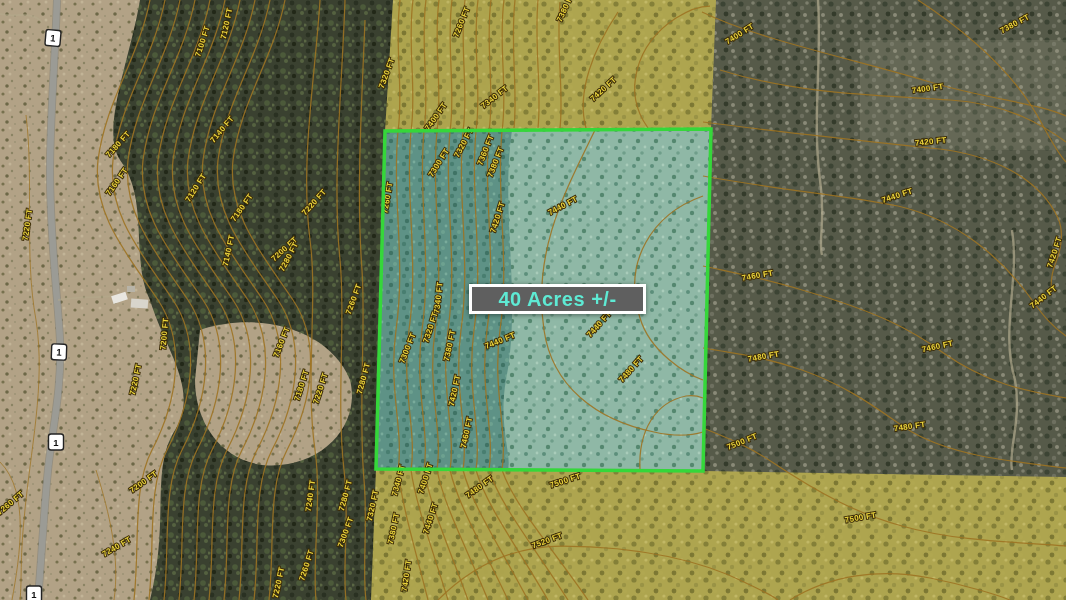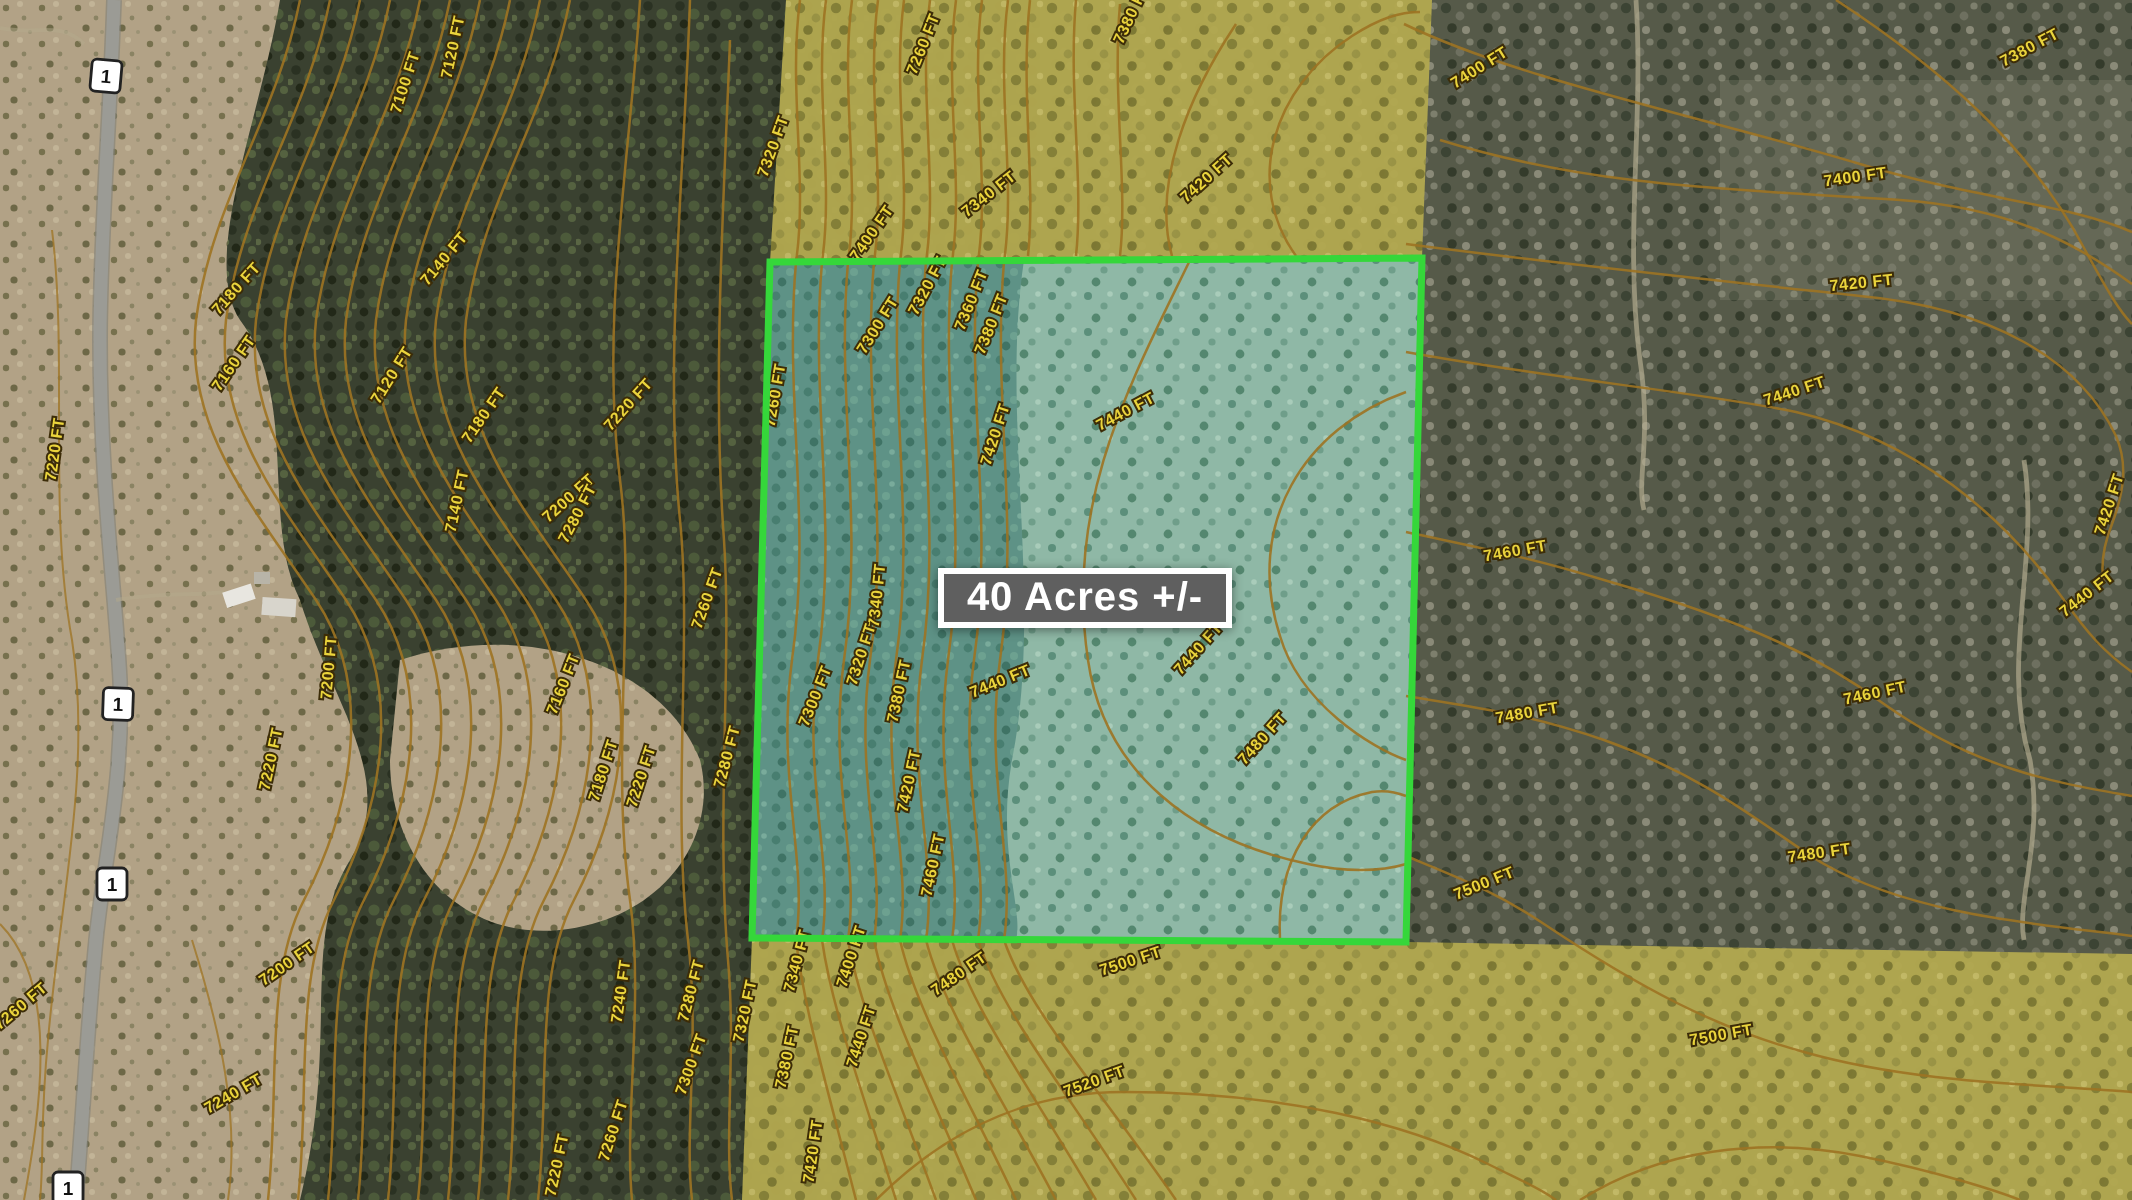--- a/index.html
+++ b/index.html
@@ -17,22 +17,22 @@
   .pat-base-tealw{fill:var(--parcel-fill-west,#5e9286);}
   .pat-base-teale{fill:var(--parcel-fill-east,#8fb8a6);}
   .pat-base-yellow{fill:var(--public-land-overlay,#b2a84f);}
   .road{fill:none;stroke:#9b9b95;stroke-width:6.5;}
   .road-edge{fill:none;stroke:#7e7e78;stroke-width:8;opacity:.6;}
   .trail{fill:none;stroke:#b9b093;stroke-width:2.4;opacity:.65;}
   .trail2{fill:none;stroke:#b3a98c;stroke-width:2;opacity:.5;}
   
   .acreage-box{position:absolute;left:469px;top:284px;width:131px;height:24px;
     background:var(--acreage-box-bg,#5f5f5f);border:3px solid var(--acreage-box-border,#ffffff);
-    color:#ffffff;font-weight:bold;font-size:20px;line-height:24px;text-align:center;
-    letter-spacing:.5px;box-shadow:0 1px 5px rgba(0,0,0,.45);white-space:nowrap;padding:0 5px;}
+    color:#5eead4;font-weight:bold;font-size:20px;line-height:24px;text-align:center;
+    letter-spacing:.5px;box-shadow:0 1px 5px rgba(0,0,0,.45);white-space:nowrap;padding:0 20px;}
 </style>
 </head>
 <body>
 
 <div class="map-frame">
   <svg width="1066" height="600" viewBox="0 0 1066 600">
     <defs>
       <pattern id="patTan" width="18" height="18" patternUnits="userSpaceOnUse">
         <rect width="18" height="18" fill="#b2a286"></rect>
         <circle cx="3" cy="4" r="1.6" fill="#77714e"></circle>

